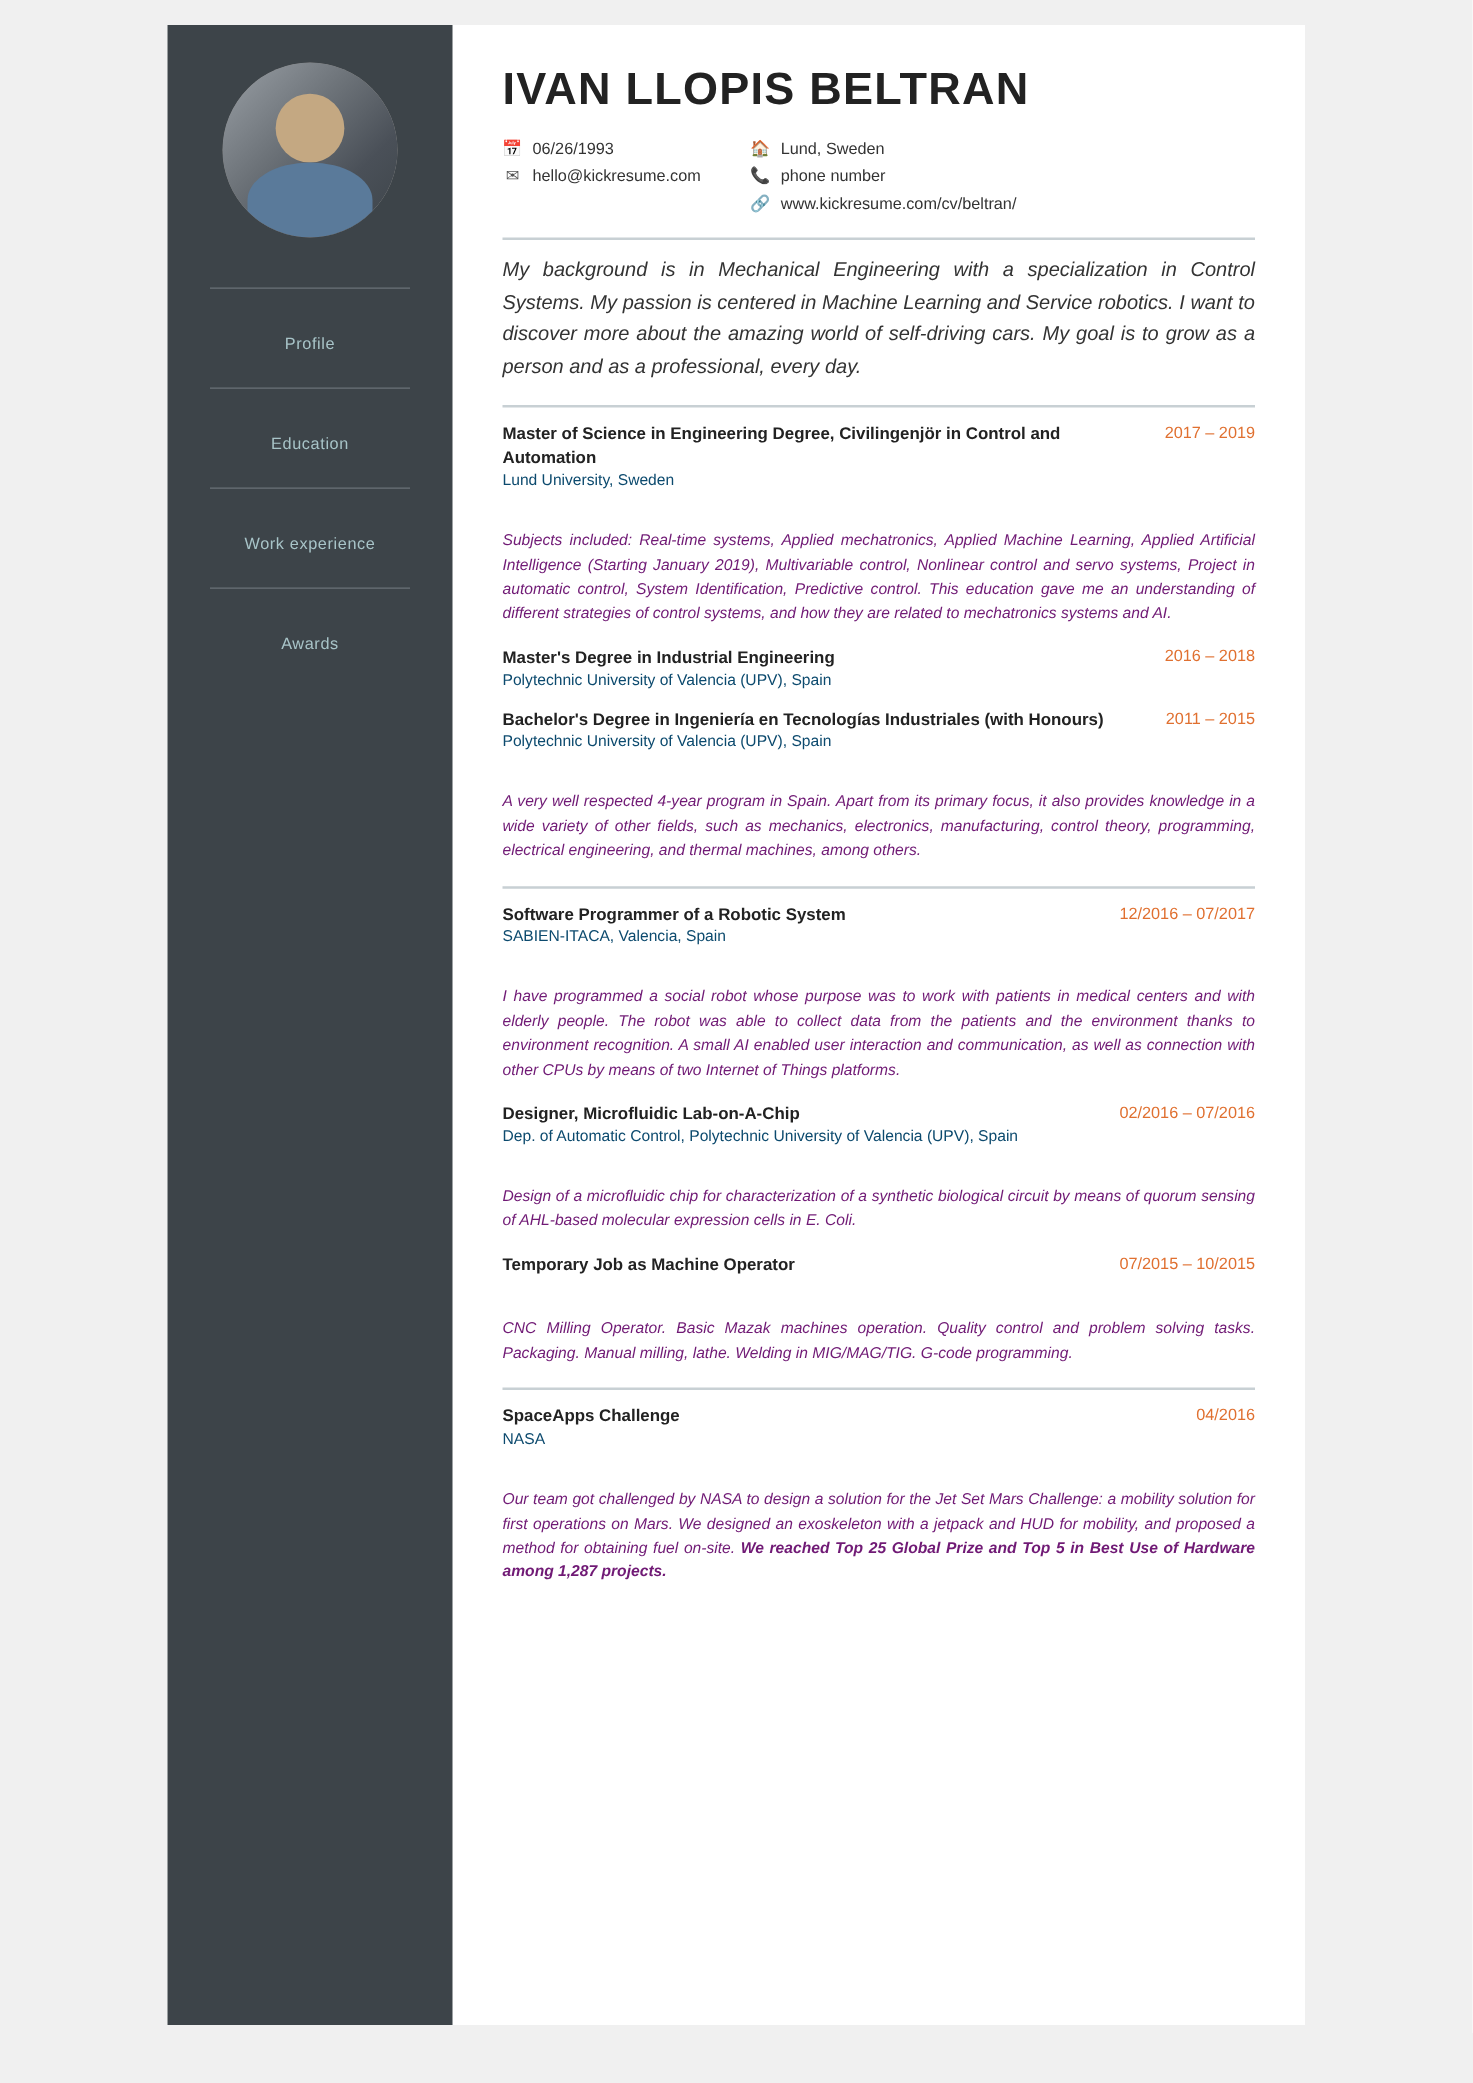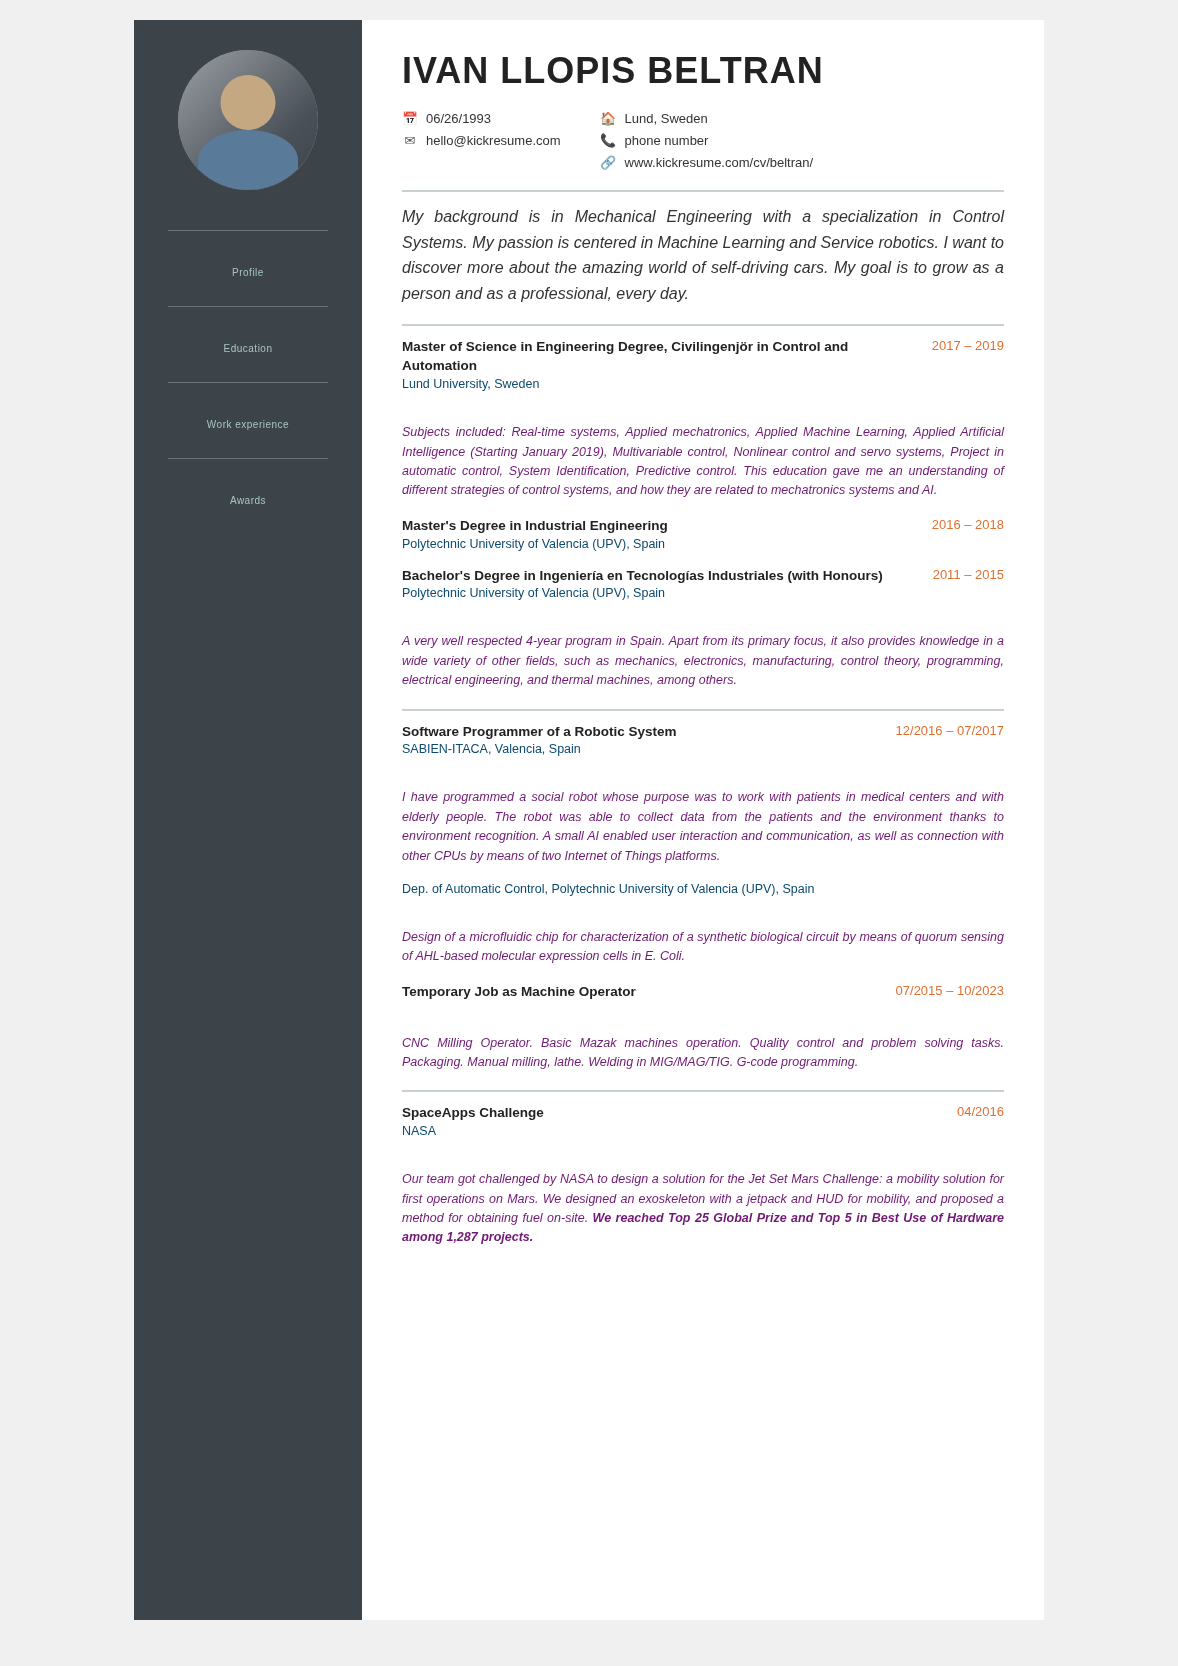--- a/index.html
+++ b/index.html
@@ -76,21 +76,21 @@
     }
     .sidebar-section {
       width: 100%;
       display: flex;
       flex-direction: column;
       align-items: center;
       padding: 18px 0 10px 0;
     }
     .sidebar-label {
       color: #a8c4c8;
-      font-size: 10px;
+      font-size: 13px;
       font-weight: 400;
       letter-spacing: 0.5px;
       text-align: center;
       padding: 8px 0;
     }
     
     .main {
       flex: 1;
       padding: 30px 40px 40px 40px;
     }
@@ -282,27 +282,31 @@
 
     <div class="edu-item">
           <div class="item-header">
             <div class="item-title">Software Programmer of a Robotic System</div>
             <div class="item-date">12/2016 – 07/2017</div>
           </div>
           <div class="item-institution">SABIEN-ITACA, Valencia, Spain</div>
           <div class="item-desc">I have programmed a social robot whose purpose was to work with patients in medical centers and with elderly people. The robot was able to collect data from the patients and the environment thanks to environment recognition. A small AI enabled user interaction and communication, as well as connection with other CPUs by means of two Internet of Things platforms.</div>
         </div>
         <div class="edu-item">
+          <div class="item-header">
+            <div class="item-title">Designer, Microfluidic Lab-on-A-Chip</div>
+            <div class="item-date">02/2016 – 07/2016</div>
+          </div>
           <div class="item-institution">Dep. of Automatic Control, Polytechnic University of Valencia (UPV), Spain</div>
           <div class="item-desc">Design of a microfluidic chip for characterization of a synthetic biological circuit by means of quorum sensing of AHL-based molecular expression cells in E. Coli.</div>
         </div>
         <div class="edu-item">
           <div class="item-header">
             <div class="item-title">Temporary Job as Machine Operator</div>
-            <div class="item-date">07/2015 – 10/2023</div>
+            <div class="item-date">07/2015 – 10/2015</div>
           </div>
           <div class="item-desc">CNC Milling Operator. Basic Mazak machines operation. Quality control and problem solving tasks. Packaging. Manual milling, lathe. Welding in MIG/MAG/TIG. G-code programming.</div>
         </div>
       </div>
 
     <div class="section-divider"></div>
     <div id="awards-section">
 
     <div class="edu-item">
           <div class="item-header">

